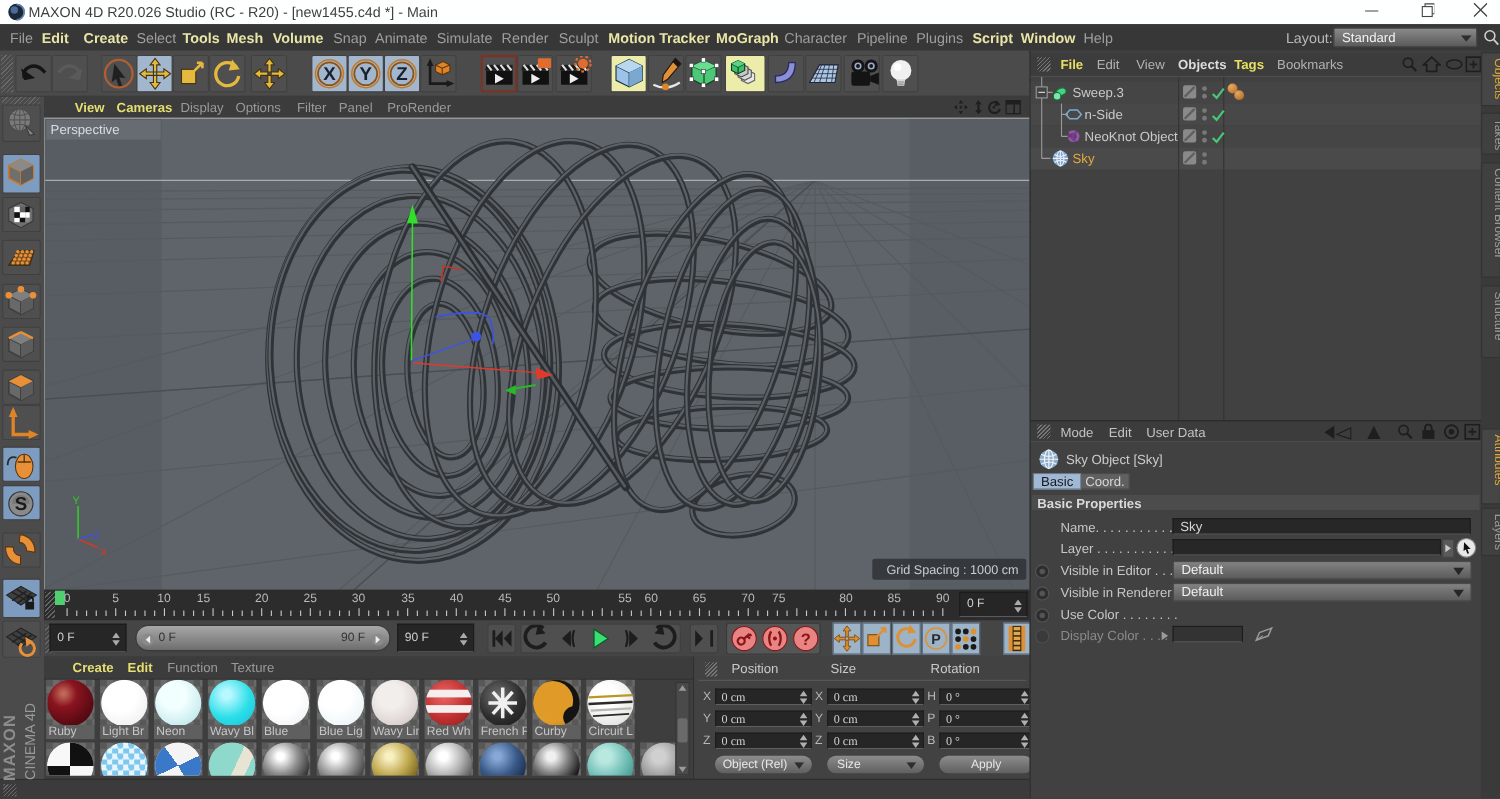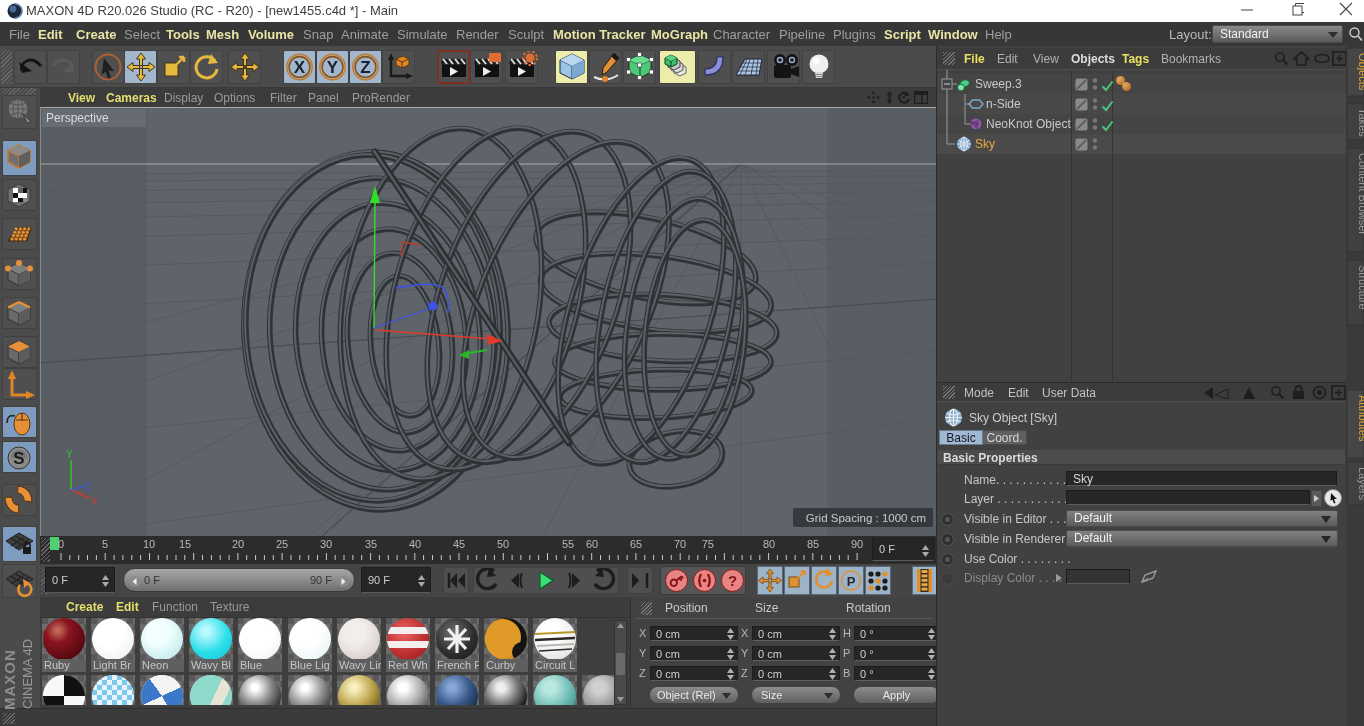--- a/index.html
+++ b/index.html
@@ -41,21 +41,21 @@
   .mmi.hl { color:#e5df72; font-weight:bold; }
   .mcell { position:absolute; width:44px;border-radius:21px; }
   .msph  { width:44px; height:41px; position:relative; overflow:hidden;
      background: repeating-conic-gradient(#6b6b6b 0% 25%, #585858 0% 50%) 0 0/12px 12px; }
   .mball { position:absolute; left:1px; top:0px; width:42px; height:42px; border-radius:50%; }
   .mlbl { height:13px; background:#5f5f5f; color:#c6c6c6; font-size:11px; line-height:13px; padding-left:2px;
      white-space:nowrap; overflow:hidden; }
   
   #coords { left:630px; top:597px; width:306px; height:111px; background:#424242; border-left:1px solid #303030;}
   .clab { position:absolute; color:#c9c9c9; font-size:12px; }
-  .cfld { position:absolute; height:15px; background:#262626; border:1px solid #1d1d1d; border-bottom-color:#5f5f5f; color:#d0d0d0; font-size:11px; padding:1px 0 0 5px; }
+  .cfld { position:absolute; height:15px; background:#262626; border:1px solid #1d1d1d; border-bottom-color:#5f5f5f; color:#d0d0d0; font-size:11px; padding:1px 0 0 5px;font-family:Liberation Serif, serif; }
   .cbtn { position:absolute; height:16px; border-radius:8px; background:linear-gradient(#8d8d8d,#5f5f5f); color:#e8e8e8; font-size:12px; text-align:center; line-height:16px; }
   
   #statusbar { left:0; top:708px; width:936px; height:18px; background:#3b3b3b; border-top:1px solid #2e2e2e;}
   
   #rpanel { left:936px; top:46px; width:428px; height:680px; background:#414141; border-left:1px solid #2c2c2c; }
   #omhead { position:absolute; left:0; top:2px; width:410px; height:22px; background:#3c3c3c; border-bottom:1px solid #4e4e4e;}
   .omi { position:absolute; top:4px; font-size:12px; color:#b2b2b2; }
   .omi.hl { color:#e8e062; font-weight:bold; }
   .omi.wh { color:#dcdcdc; font-weight:bold; }
   .orow { position:absolute; left:0; width:410px; height:20px; font-size:12px; color:#c9c9c9; }

